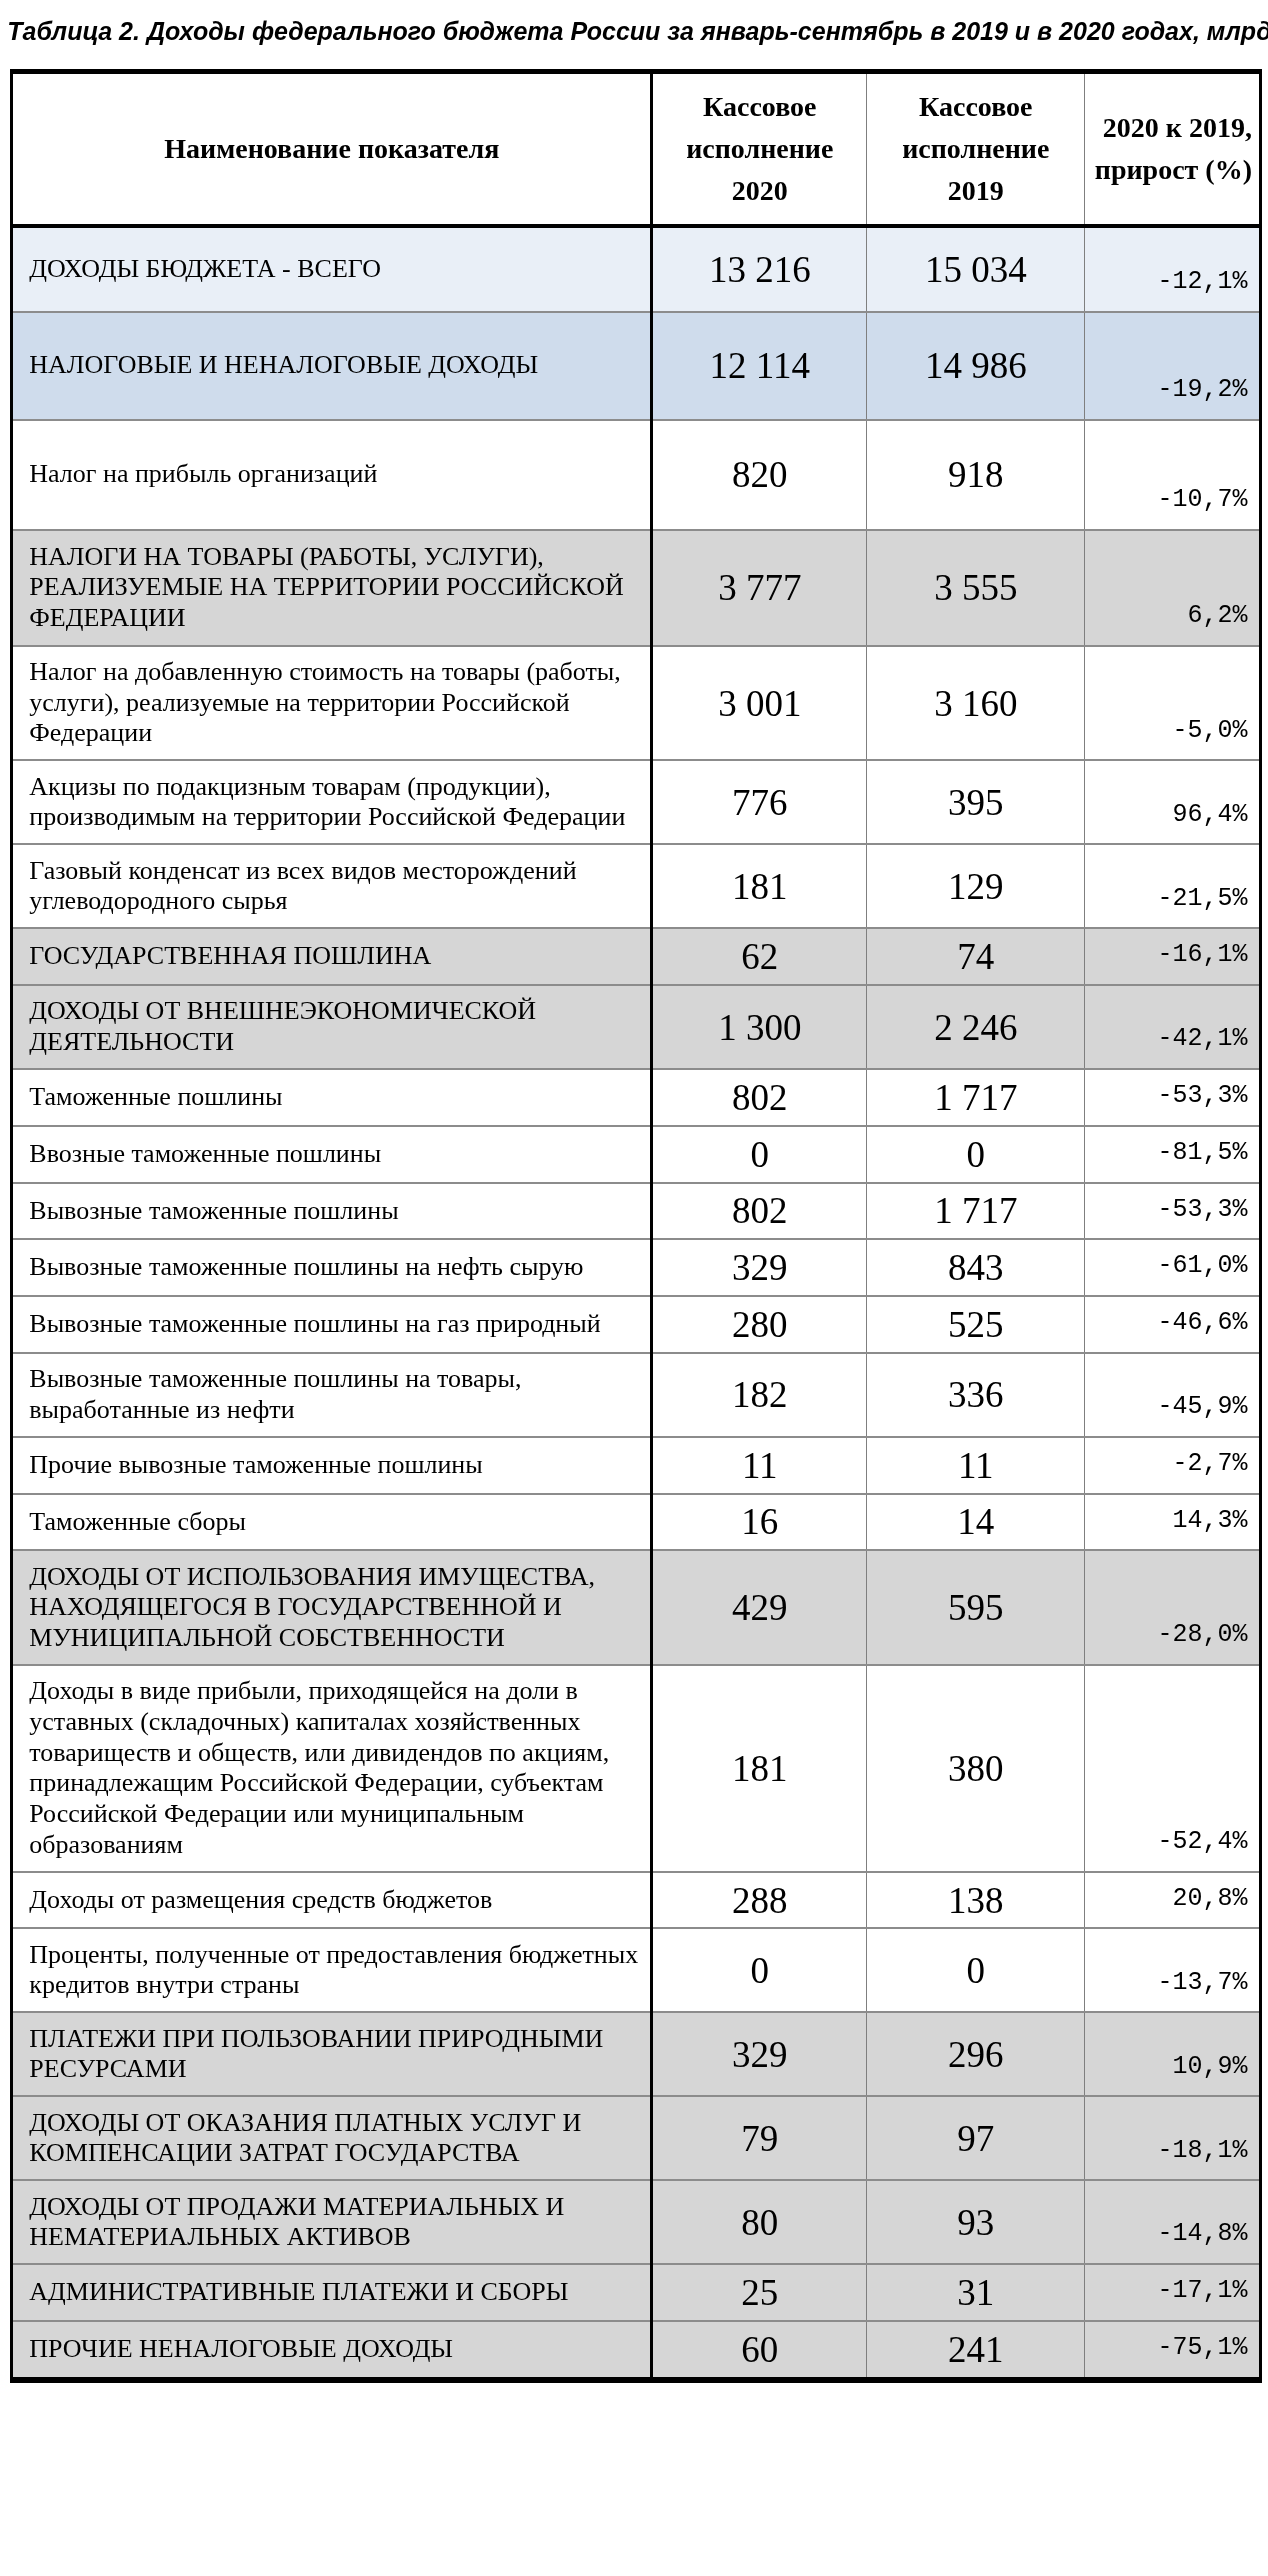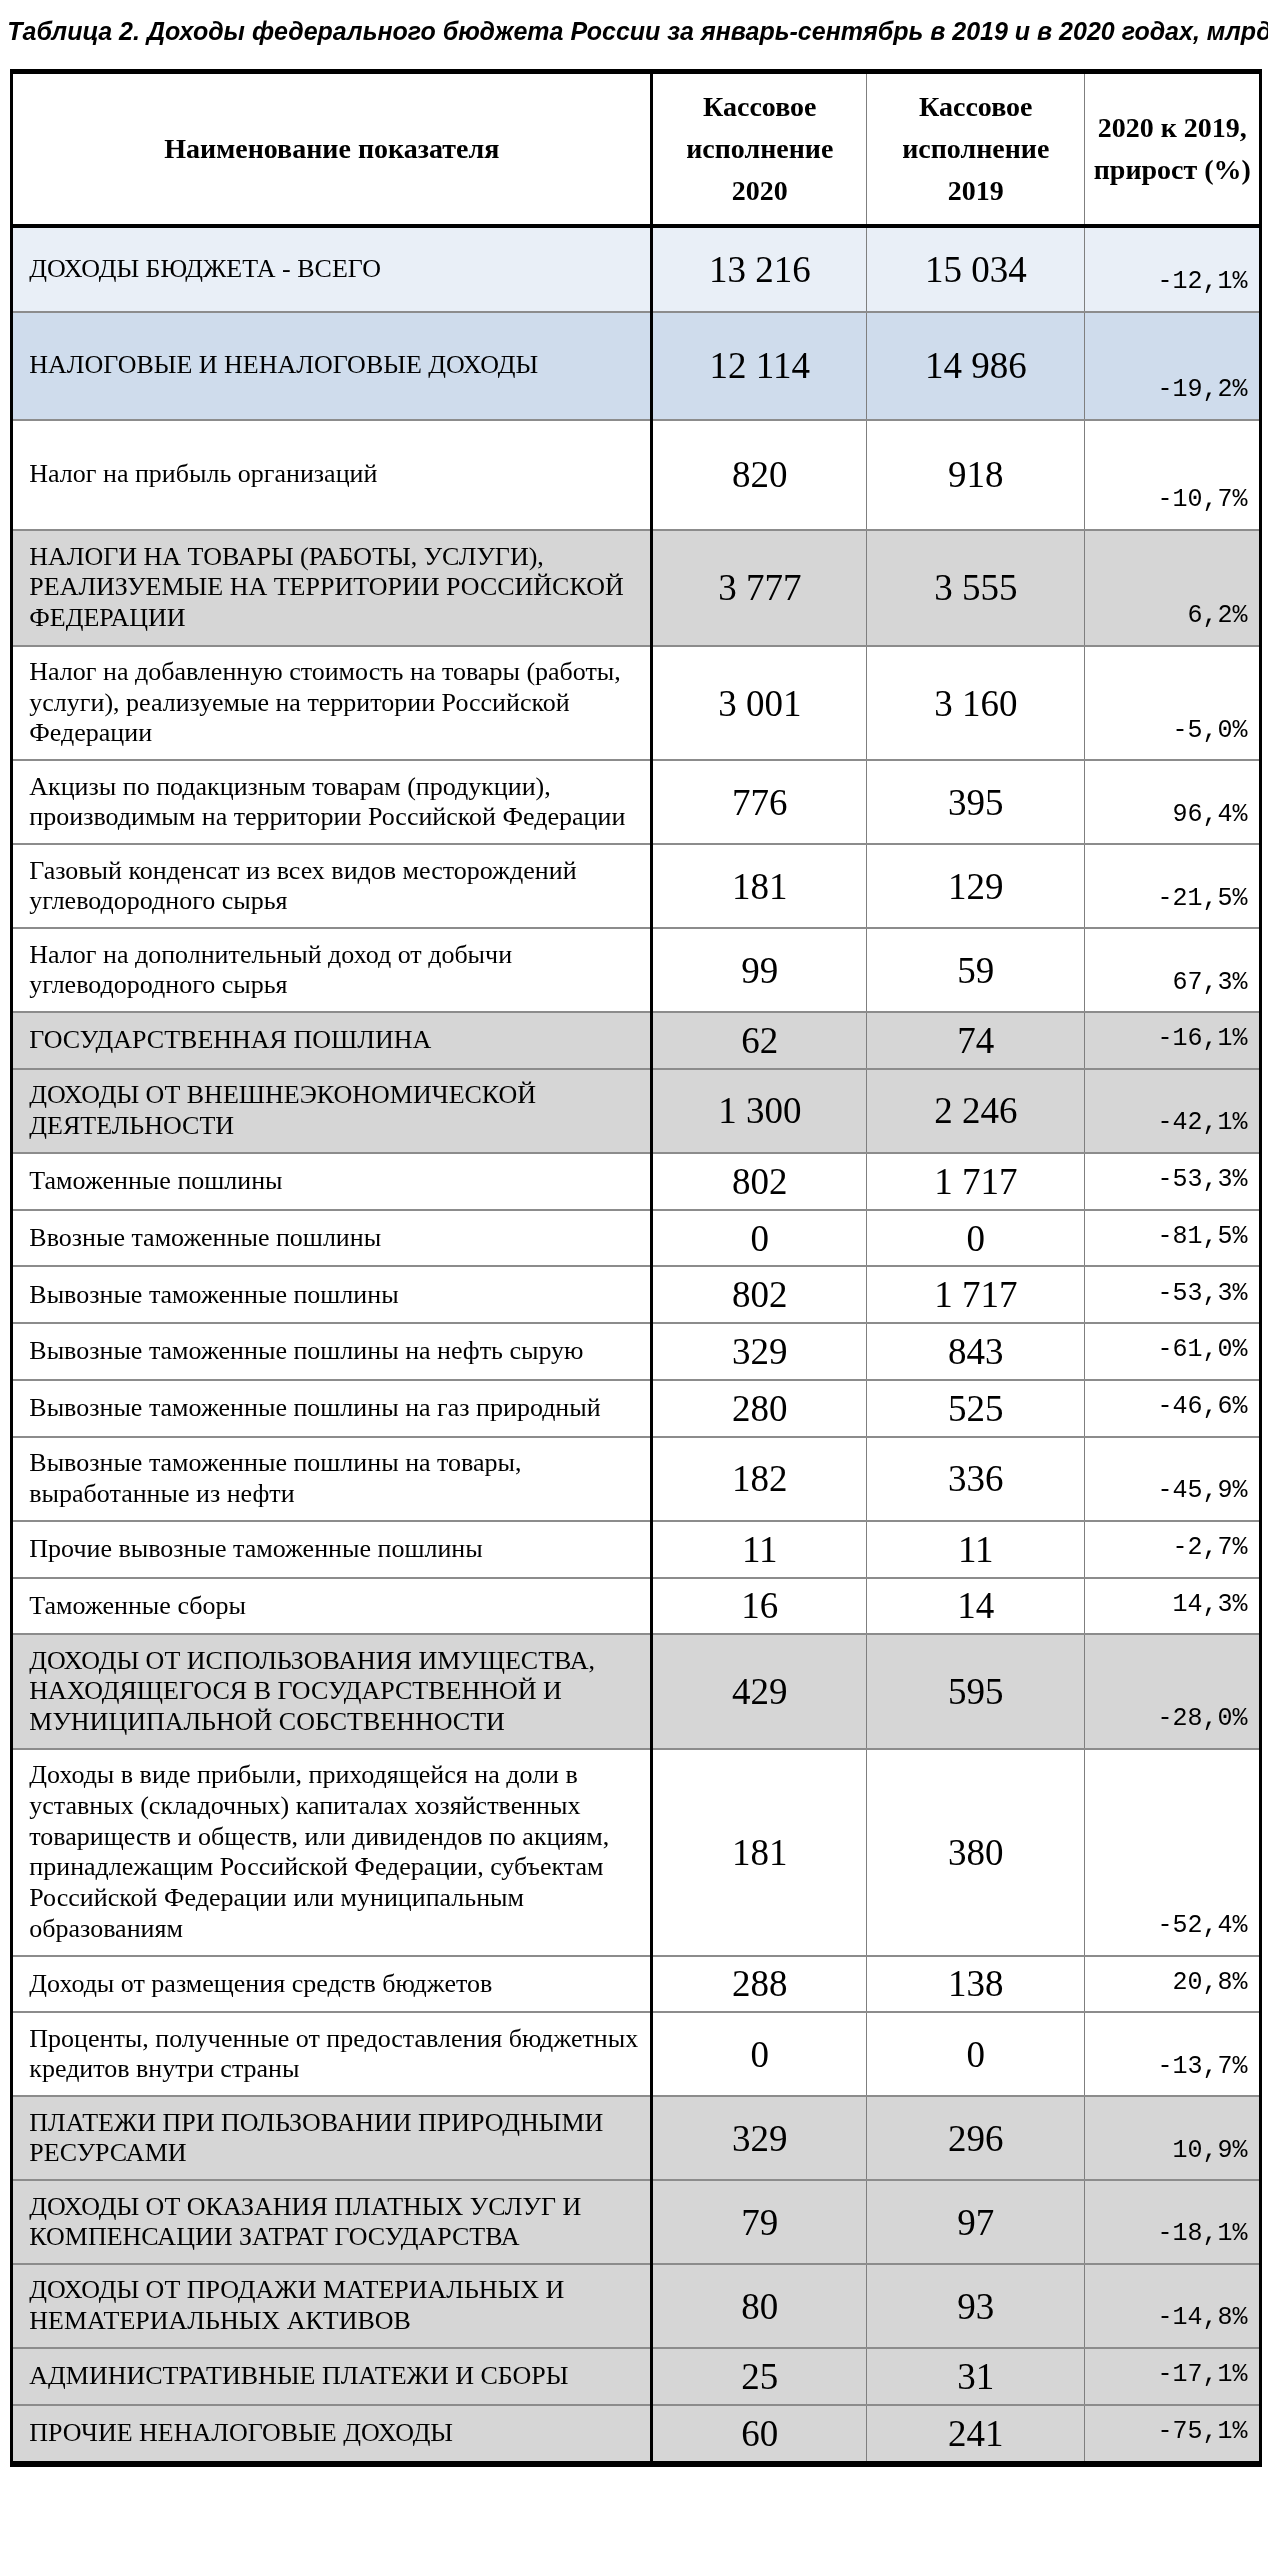--- a/index.html
+++ b/index.html
@@ -46,21 +46,21 @@
     font-size: 28px;
     line-height: 1.5;
     text-align: center;
     vertical-align: middle;
     padding: 11.7px 7.3px;
     background: #ffffff;
     border-bottom: 4.4px solid #000;
     border-right: 1.5px solid #7f7f7f;
   }
   thead th.c-name { border-right: 3.7px solid #000; text-align: center; }
-  thead th:last-child { border-right: none; }
+  thead th:last-child { border-right: none; text-align: right; }
 
   tbody tr { height: 54px; }
   tbody tr:nth-child(1) { height: 86px; }
   tbody tr:nth-child(2) { height: 108px; }
   tbody tr:nth-child(3) { height: 110px; }
   tbody tr:nth-child(4) { height: 116px; }
 
   tbody td {
     border-top: 2.2px solid #8c8c8c;
     border-right: 1.5px solid #7f7f7f;
@@ -152,26 +152,20 @@
           <td class="c-num">776</td>
           <td class="c-num">395</td>
           <td class="c-pct">96,4%</td>
         </tr>
         <tr class="r-white">
           <td class="c-name">Газовый конденсат из всех видов месторождений углеводородного сырья</td>
           <td class="c-num">181</td>
           <td class="c-num">129</td>
           <td class="c-pct">-21,5%</td>
         </tr>
-        <tr class="r-white">
-          <td class="c-name">Налог на дополнительный доход от добычи углеводородного сырья</td>
-          <td class="c-num">99</td>
-          <td class="c-num">59</td>
-          <td class="c-pct">67,3%</td>
-        </tr>
         <tr class="r-gray">
           <td class="c-name">ГОСУДАРСТВЕННАЯ ПОШЛИНА</td>
           <td class="c-num">62</td>
           <td class="c-num">74</td>
           <td class="c-pct">-16,1%</td>
         </tr>
         <tr class="r-gray">
           <td class="c-name">ДОХОДЫ ОТ ВНЕШНЕЭКОНОМИЧЕСКОЙ ДЕЯТЕЛЬНОСТИ</td>
           <td class="c-num">1 300</td>
           <td class="c-num">2 246</td>

